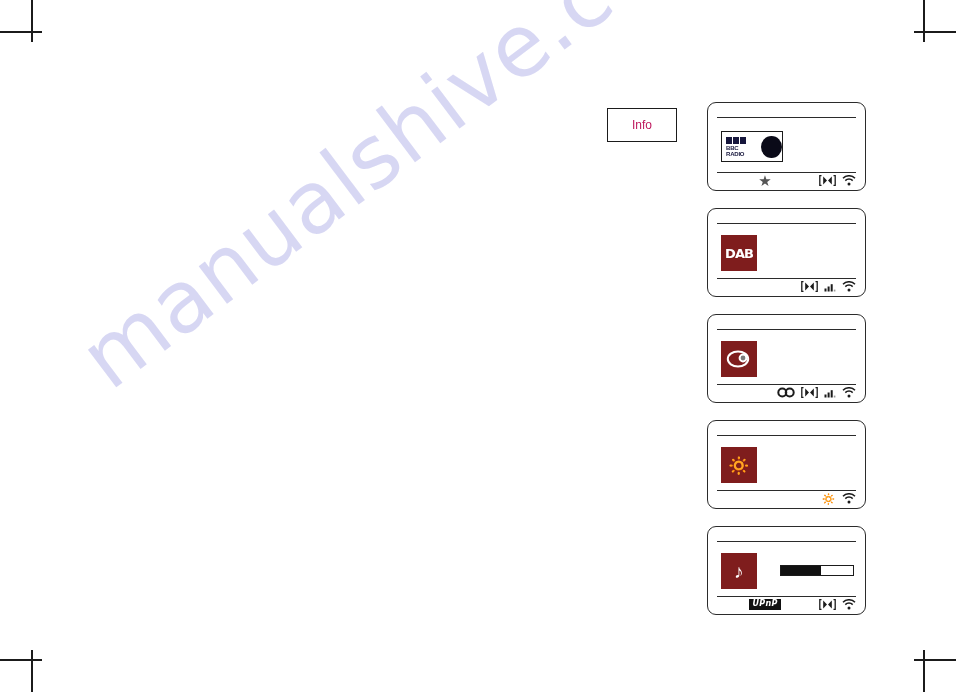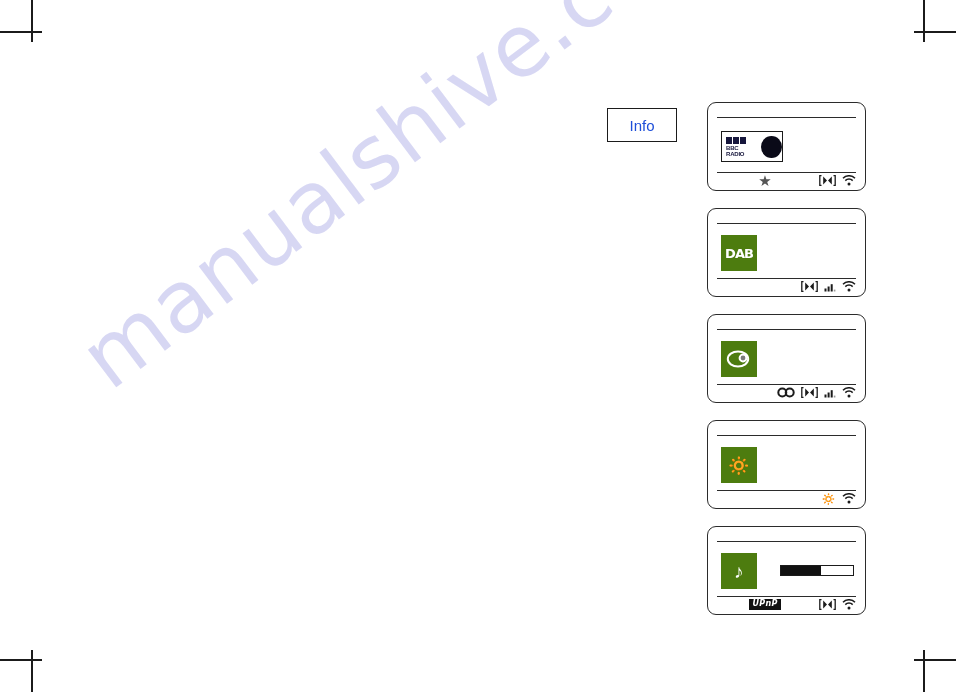--- a/index.html
+++ b/index.html
@@ -55,22 +55,22 @@
     position: absolute;
     left: 607px;
     top: 108px;
     width: 68px;
     height: 32px;
     border: 1.4px solid #1b1b1b;
     background: #fff;
     display: flex;
     align-items: center;
     justify-content: center;
-    font-size: 15px;
-    color: #1d4ed8;
+    font-size: 12px;
+    color: #be185d;
     text-align: center;
   }
 
   
   .screen {
     position: absolute;
     left: 707px;
     width: 159px;
     height: 89px;
     border: 1.7px solid #2b2b2b;
@@ -94,21 +94,21 @@
   .rule-top    { top: 14px; }
   .rule-bottom { bottom: 17px; }
 
   
   .art {
     position: absolute;
     left: 13px;
     top: 26px;
     width: 36px;
     height: 36px;
-    background: #4d7c0f;
+    background: #7f1d1d;
     display: flex;
     align-items: center;
     justify-content: center;
     box-sizing: border-box;
   }
   .art.bbc {
     width: 62px;
     height: 31px;
     top: 28px;
     background: #fff;

